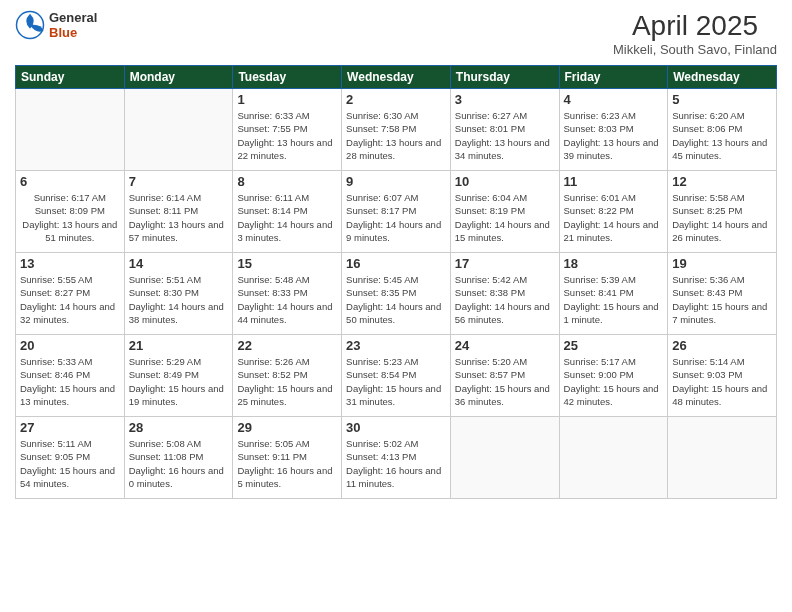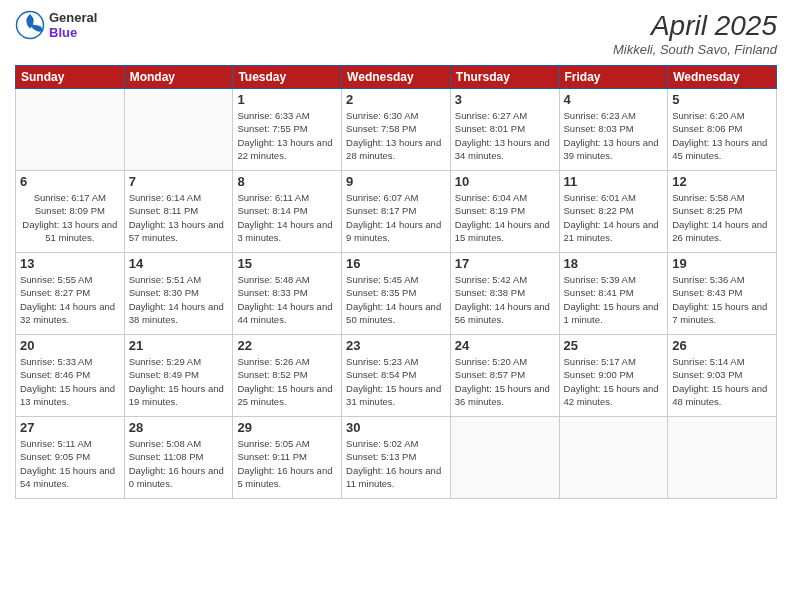--- a/index.html
+++ b/index.html
@@ -25,46 +25,45 @@
       display: flex;
       align-items: center;
     }
     .logo-text {
       display: flex;
       flex-direction: column;
       font-size: 13px;
       font-weight: bold;
     }
     .logo-text .general { color: #333; }
-    .logo-text .blue { color: #6d28d9; }
+    .logo-text .blue { color: #c2410c; }
     .logo-icon {
       width: 30px;
       height: 30px;
       margin-right: 4px;
     }
     .title-section {
-      text-align: right;
-      font-style: italic;
+      text-align: center;
     }
     .month-title {
       font-size: 28px;
       color: #333;
       font-weight: normal;
     }
     .location {
       font-size: 13px;
       color: #555;
     }
     .calendar {
       width: 100%;
       border-collapse: collapse;
       table-layout: fixed;
     }
     .calendar th {
-      background-color: #b91c1c;
+      background-color: #14532d;
       color: white;
       text-align: left;
       padding: 4px 5px;
       font-size: 12px;
       font-weight: bold;
       border: 1px solid #1a5fa0;
     }
     .calendar td {
       border: 1px solid #ccc;
       vertical-align: top;
@@ -305,21 +304,21 @@
           </td>
           <td>
             <span class="day-number">29</span>
             <div class="day-info" style="white-space: pre-line;">Sunrise: 5:05 AM
 Sunset: 9:11 PM
 Daylight: 16 hours and 5 minutes.</div>
           </td>
           <td>
             <span class="day-number">30</span>
             <div class="day-info" style="white-space: pre-line;">Sunrise: 5:02 AM
-Sunset: 5:13 PM
+Sunset: 4:13 PM
 Daylight: 16 hours and 11 minutes.</div>
           </td>
           <td class="empty-cell"></td>
           <td class="empty-cell"></td>
           <td class="empty-cell"></td>
         </tr>
       </tbody>
   </table>
 </div>
 

